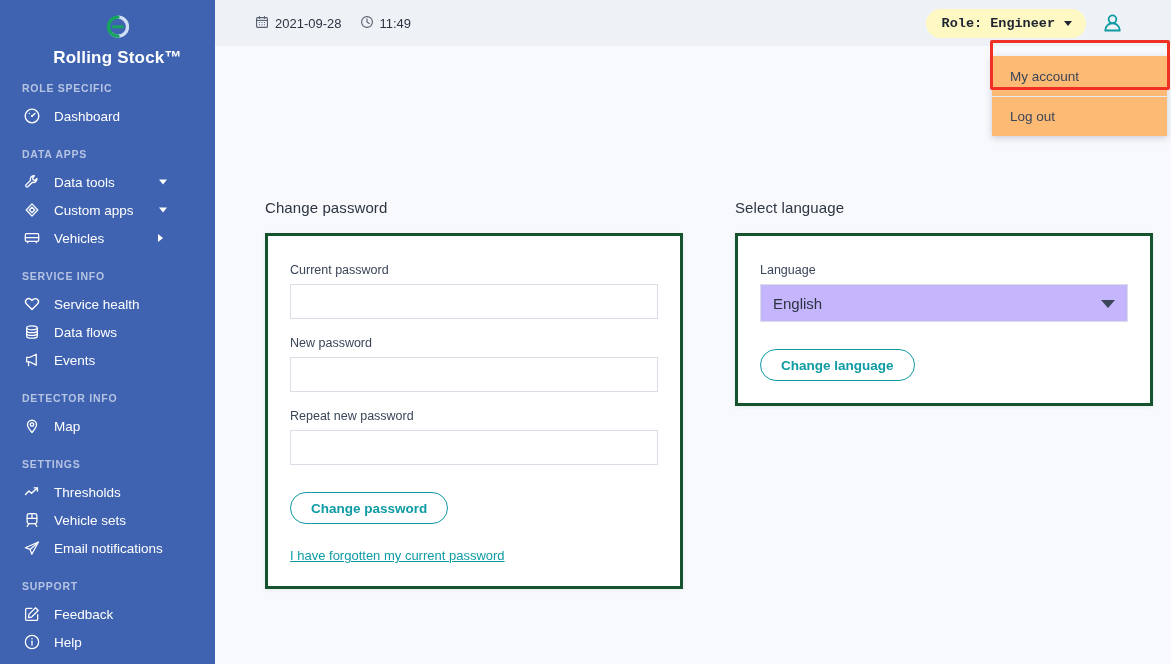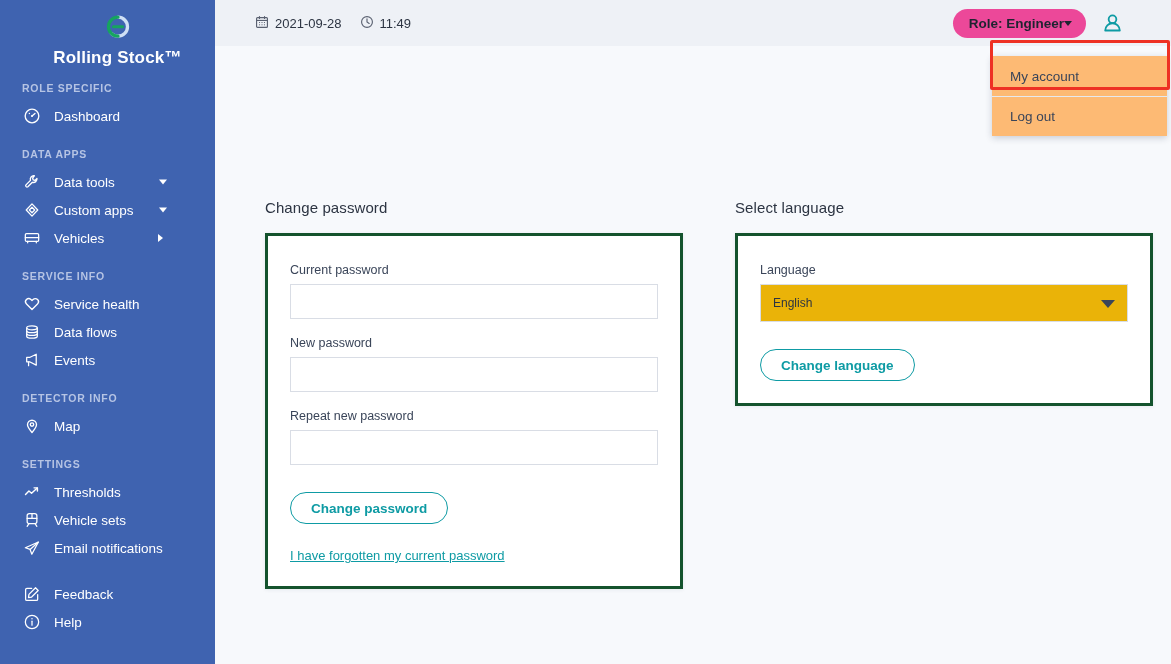--- a/index.html
+++ b/index.html
@@ -65,26 +65,26 @@
     height: 46px; background: #eef1f6;
     display: flex; align-items: center; padding: 0 16px 0 40px;
     position: relative;
   }
   .datetime { display: flex; align-items: center; gap: 6px; color: #2c3442; font-size: 13px; }
   .datetime .dt-sep { width: 6px; }
   .topbar-right {
     margin-left: auto; display: flex; align-items: center; gap: 14px; padding-right: 30px;
   }
   .role-pill {
-    background: #ec4899; color: #1e2430;
+    background: #fef9c3; color: #1e2430;
     border: none; border-radius: 16px;
-    font-family: Liberation Sans, sans-serif;
+    font-family: Liberation Mono, monospace;
     font-size: 13.5px; font-weight: bold;
     padding: 7px 14px 7px 16px;
-    display: flex; align-items: center; cursor: pointer;
+    display: flex; align-items: center; gap: 9px; cursor: pointer;
   }
   .role-pill .caret.down { position: static; transform: none; }
   .avatar-btn {
     background: none; border: none; cursor: pointer; padding: 0;
     display: flex; align-items: center; color: #0e9ba4;
   }
 
   
   .account-menu {
     position: absolute; top: 56px; right: 4px; width: 175px;
@@ -116,22 +116,22 @@
   }
   .field { margin-bottom: 17px; }
   .field-label { font-size: 12.5px; color: #3a4559; margin-bottom: 7px; }
   .text-input {
     width: 100%; height: 35px; border: 1px solid #d9dde5; background: #fff;
     font-family: "Liberation Sans", sans-serif; font-size: 13px; color: #2c3442;
     padding: 0 10px; outline: none;
   }
   .select-wrap { position: relative; }
   .select-input {
-    width: 100%; height: 38px; border: 1px solid #d9dde5; background: #eab308;
-    font-family: "Liberation Sans", sans-serif; font-size: 12px; color: #2c3442;
+    width: 100%; height: 38px; border: 1px solid #d9dde5; background: #c4b5fd;
+    font-family: "Liberation Sans", sans-serif; font-size: 15px; color: #2c3442;
     padding: 0 34px 0 12px; outline: none; appearance: none; cursor: pointer;
   }
   .select-caret {
     position: absolute; right: 13px; top: 50%; margin-top: -3px;
     width: 0; height: 0;
     border-left: 7px solid transparent; border-right: 7px solid transparent;
     border-top: 8px solid #3a4559; pointer-events: none;
   }
   .pill-btn {
     background: #ffffff; border: 1.5px solid #0e9ba4; color: #0e9ba4;
@@ -294,20 +294,21 @@
             <svg viewBox="0 0 20 20" width="18" height="18" fill="none" stroke="#ffffff" stroke-width="1.4" stroke-linejoin="round">
               <path d="M17.1 3.3 2.6 9.7l5.3 1.9 1.9 5.3z"></path>
               <path d="M7.9 11.6 17.1 3.3"></path>
             </svg>
           </span>
           <span class="nav-label">Email notifications</span>
         </div>
       </div>
 
       <div class="nav-section">
+        <div class="nav-section-label">SUPPORT</div>
 
         <div class="nav-item">
           <span class="nav-icon">
             <svg viewBox="0 0 20 20" width="18" height="18" fill="none" stroke="#ffffff" stroke-width="1.4" stroke-linejoin="round" stroke-linecap="round">
               <path d="M16.3 10.6v5.1a1.5 1.5 0 0 1-1.5 1.5H4.4a1.5 1.5 0 0 1-1.5-1.5V5.3a1.5 1.5 0 0 1 1.5-1.5h5.2"></path>
               <path d="M13.9 3.1 16.9 6.1 9.6 13.4 6.1 13.9 6.6 10.4z"></path>
             </svg>
           </span>
           <span class="nav-label">Feedback</span>
         </div>

